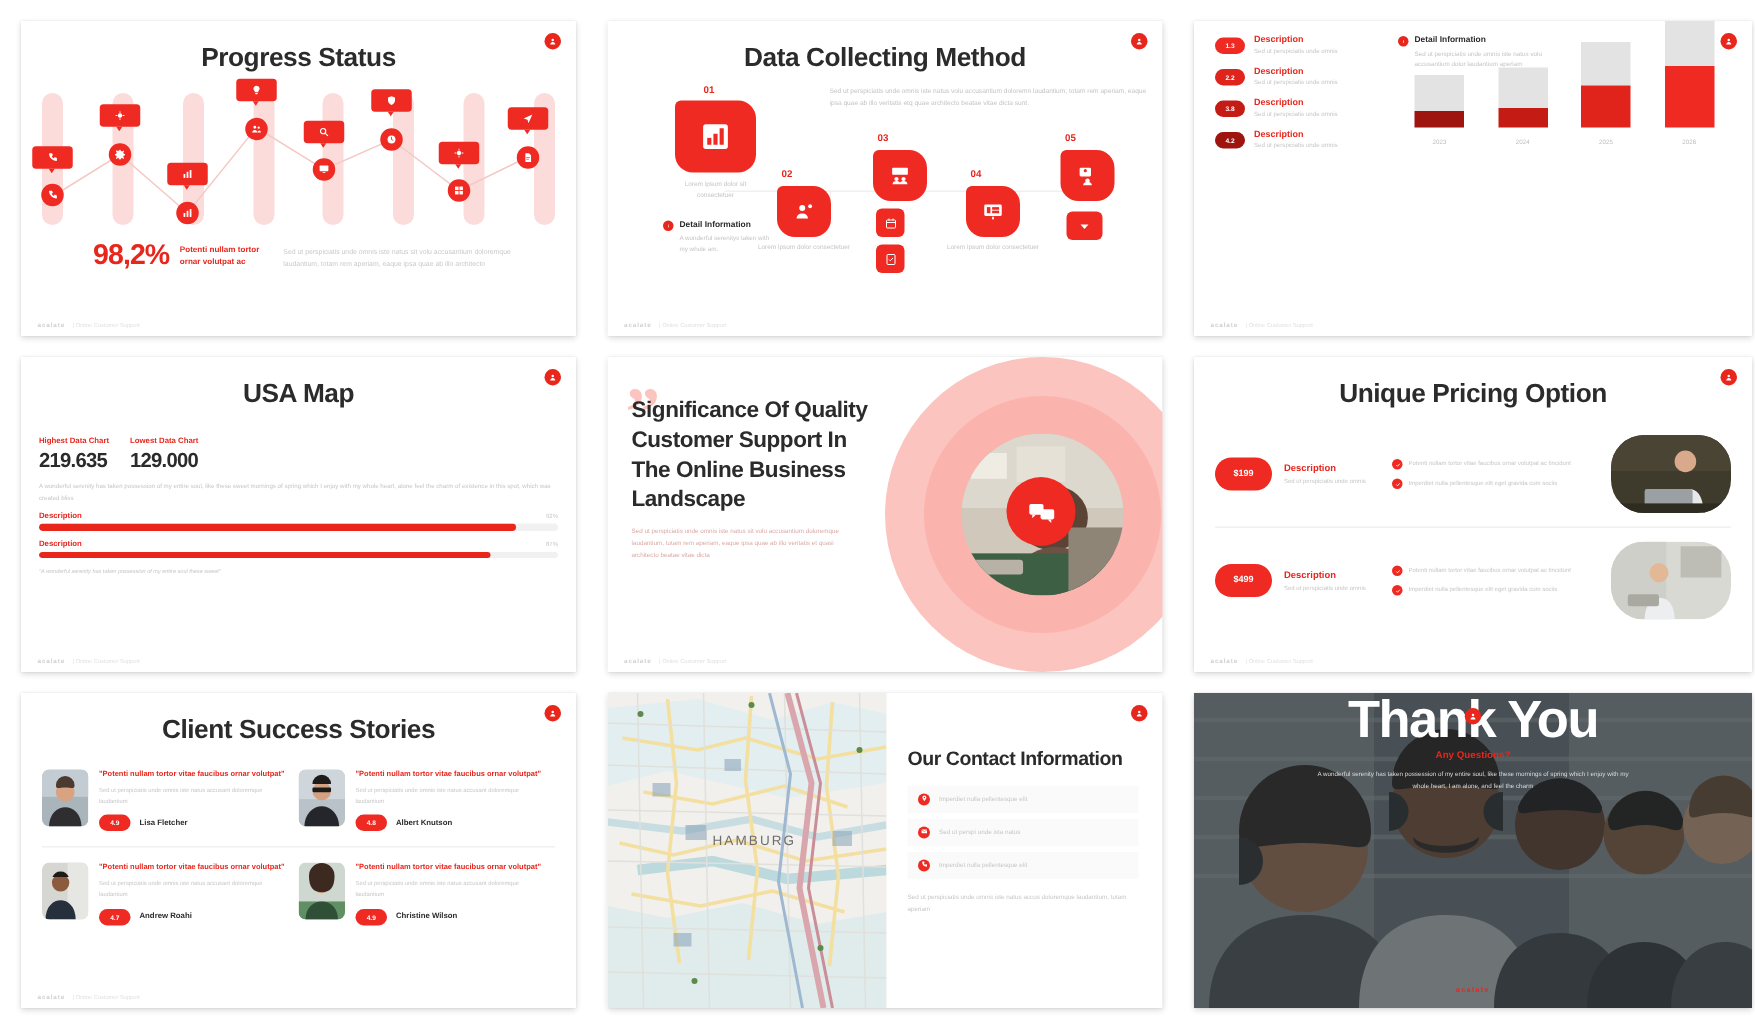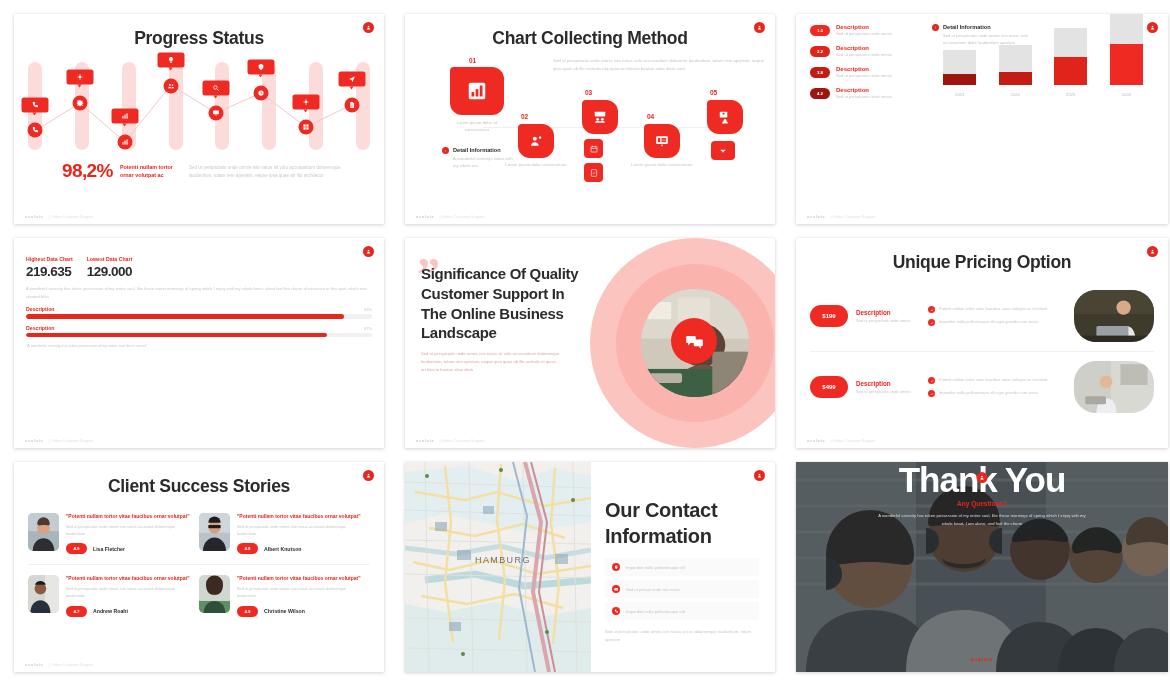--- a/index.html
+++ b/index.html
@@ -167,21 +167,21 @@
   .tq { font-size: 5px; font-weight: bold; color: #e8261c; line-height: 1.55; }
   .tb { font-size: 3.9px; color: #c6c6c6; line-height: 1.75; margin-top: 3px; }
   .trate { display: flex; align-items: center; gap: 6px; margin-top: 6px; }
   .trate .rv { width: 21px; height: 11px; border-radius: 7px; background: #ef2a22; color: #fff; font-size: 4.4px; font-weight: bold; display: flex; align-items: center; justify-content: center; }
   .trate .rn { font-size: 5.2px; font-weight: bold; color: #2b2b2b; }
 
   
   .s8 { display: flex; }
   .s8 .mapside { width: 186px; height: 100%; position: relative; overflow: hidden; background: #eef1ea; }
   .s8 .infoside { flex: 1; padding: 36px 16px 0 14px; }
-  .s8 h2 { font-size: 20px; font-weight: bold; color: #2b2b2b; line-height: 1.28; letter-spacing: -0.3px; }
+  .s8 h2 { font-size: 13px; font-weight: bold; color: #2b2b2b; line-height: 1.28; letter-spacing: -0.3px; }
   .cinfo { margin-top: 9px; }
   .crow { display: flex; align-items: center; gap: 6px; background: #fafafa; padding: 5px 7px; }
   .crow + .crow { margin-top: 4px; }
   .crow .ci { width: 8px; height: 8px; border-radius: 50%; background: #ef2a22; flex: 0 0 auto; display: flex; align-items: center; justify-content: center; }
   .crow .ci svg { width: 4.5px; height: 4.5px; fill: #fff; }
   .crow .ct { font-size: 4.2px; color: #c6c6c6; }
   .s8 .cpara { font-size: 4.2px; color: #c6c6c6; line-height: 1.9; margin-top: 8px; }
 
   
   .s9 { background: #3b4044; position: relative; }
@@ -336,21 +336,21 @@
     </div>
   </div>
 
   <div class="slide s2">
     <div class="badge">
       <svg viewBox="0 0 24 24">
           <circle cx="12" cy="8" r="4" fill="#fff"></circle>
           <path d="M4 22c0-5 4-8 8-8s8 3 8 8z" fill="#fff"></path>
         </svg>
     </div>
-    <div class="title">Chart Collecting Method</div>
+    <div class="title">Data Collecting Method</div>
 
     <div class="stage">
       <div class="intro">Sed ut perspiciatis unde omnis iste natus volu accusantium doloremn laudantium, totam rem aperiam, eaque ipsa quae ab illo veritatis etq quae architecto beatae vitae dicta sunt.</div>
 
       <div class="connector" style="left:66px;top:74px;width:70px;"></div>
       <div class="connector" style="left:136px;top:74px;width:60px;"></div>
       <div class="connectorv" style="left:136px;top:74px;height:22px;"></div>
       <div class="connector" style="left:196px;top:74px;width:66px;"></div>
       <div class="connectorv" style="left:262px;top:74px;height:18px;"></div>
       <div class="connector" style="left:262px;top:74px;width:62px;"></div>
@@ -533,20 +533,21 @@
     </div>
   </div>
 
   <div class="slide s4">
     <div class="badge">
       <svg viewBox="0 0 24 24">
           <circle cx="12" cy="8" r="4" fill="#fff"></circle>
           <path d="M4 22c0-5 4-8 8-8s8 3 8 8z" fill="#fff"></path>
         </svg>
     </div>
+    <div class="title">USA Map</div>
 
     <div class="body">
 
       <div class="stats">
         <div class="statcols">
           <div class="sc">
             <div class="sch">Highest Data Chart</div>
             <div class="scv">219.635</div>
           </div>
           <div class="sc">

